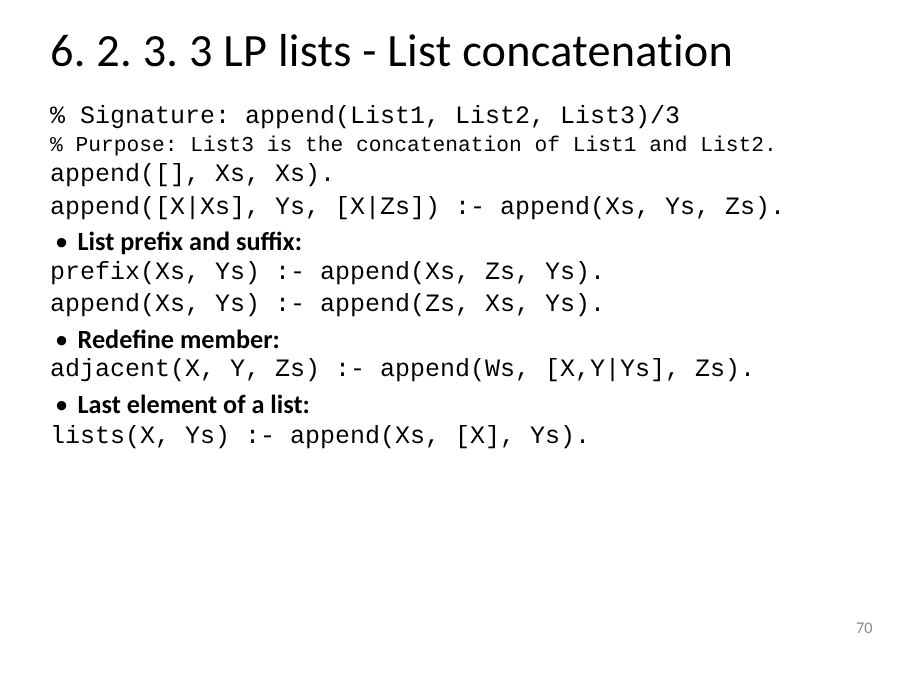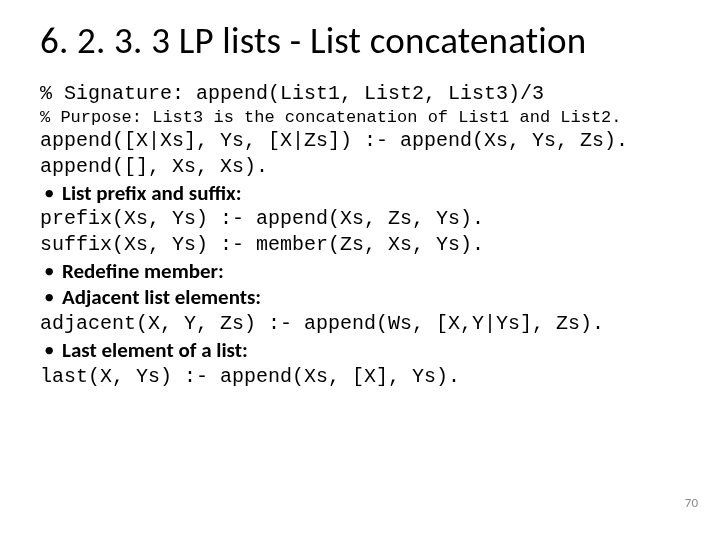--- a/index.html
+++ b/index.html
@@ -64,38 +64,35 @@
 </head>
 <body>
 
 <div class="slide">
 
   <h1 class="title">6. 2. 3. 3 LP lists - List concatenation</h1>
 
   <div class="content">
     <div class="mono line">% Signature: append(List1, List2, List3)/3</div>
     <div class="mono-small line">% Purpose: List3 is the concatenation of List1 and List2.</div>
+    <div class="mono line">append([], Xs, Xs).</div>
     <div class="mono line">append([X|Xs], Ys, [X|Zs]) :- append(Xs, Ys, Zs).</div>
-    <div class="mono line">append([], Xs, Xs).</div>
 
     <div class="bullet">
       <span class="bold">List prefix and suffix:</span>
     </div>
     <div class="mono line">prefix(Xs, Ys) :- append(Xs, Zs, Ys).</div>
-    <div class="mono line">suffix(Xs, Ys) :- member(Zs, Xs, Ys).</div>
+    <div class="mono line">append(Xs, Ys) :- append(Zs, Xs, Ys).</div>
 
     <div class="bullet">
       <span class="bold">Redefine member:</span>
     </div>
 
-    <div class="bullet">
-      <span class="bold">Adjacent list elements:</span>
-    </div>
     <div class="mono line">adjacent(X, Y, Zs) :- append(Ws, [X,Y|Ys], Zs).</div>
 
     <div class="bullet">
       <span class="bold">Last element of a list:</span>
     </div>
-    <div class="mono line">last(X, Ys) :- append(Xs, [X], Ys).</div>
+    <div class="mono line">lists(X, Ys) :- append(Xs, [X], Ys).</div>
   </div>
 
   <div class="page-num">70</div>
 </div>
 
 </body></html>

